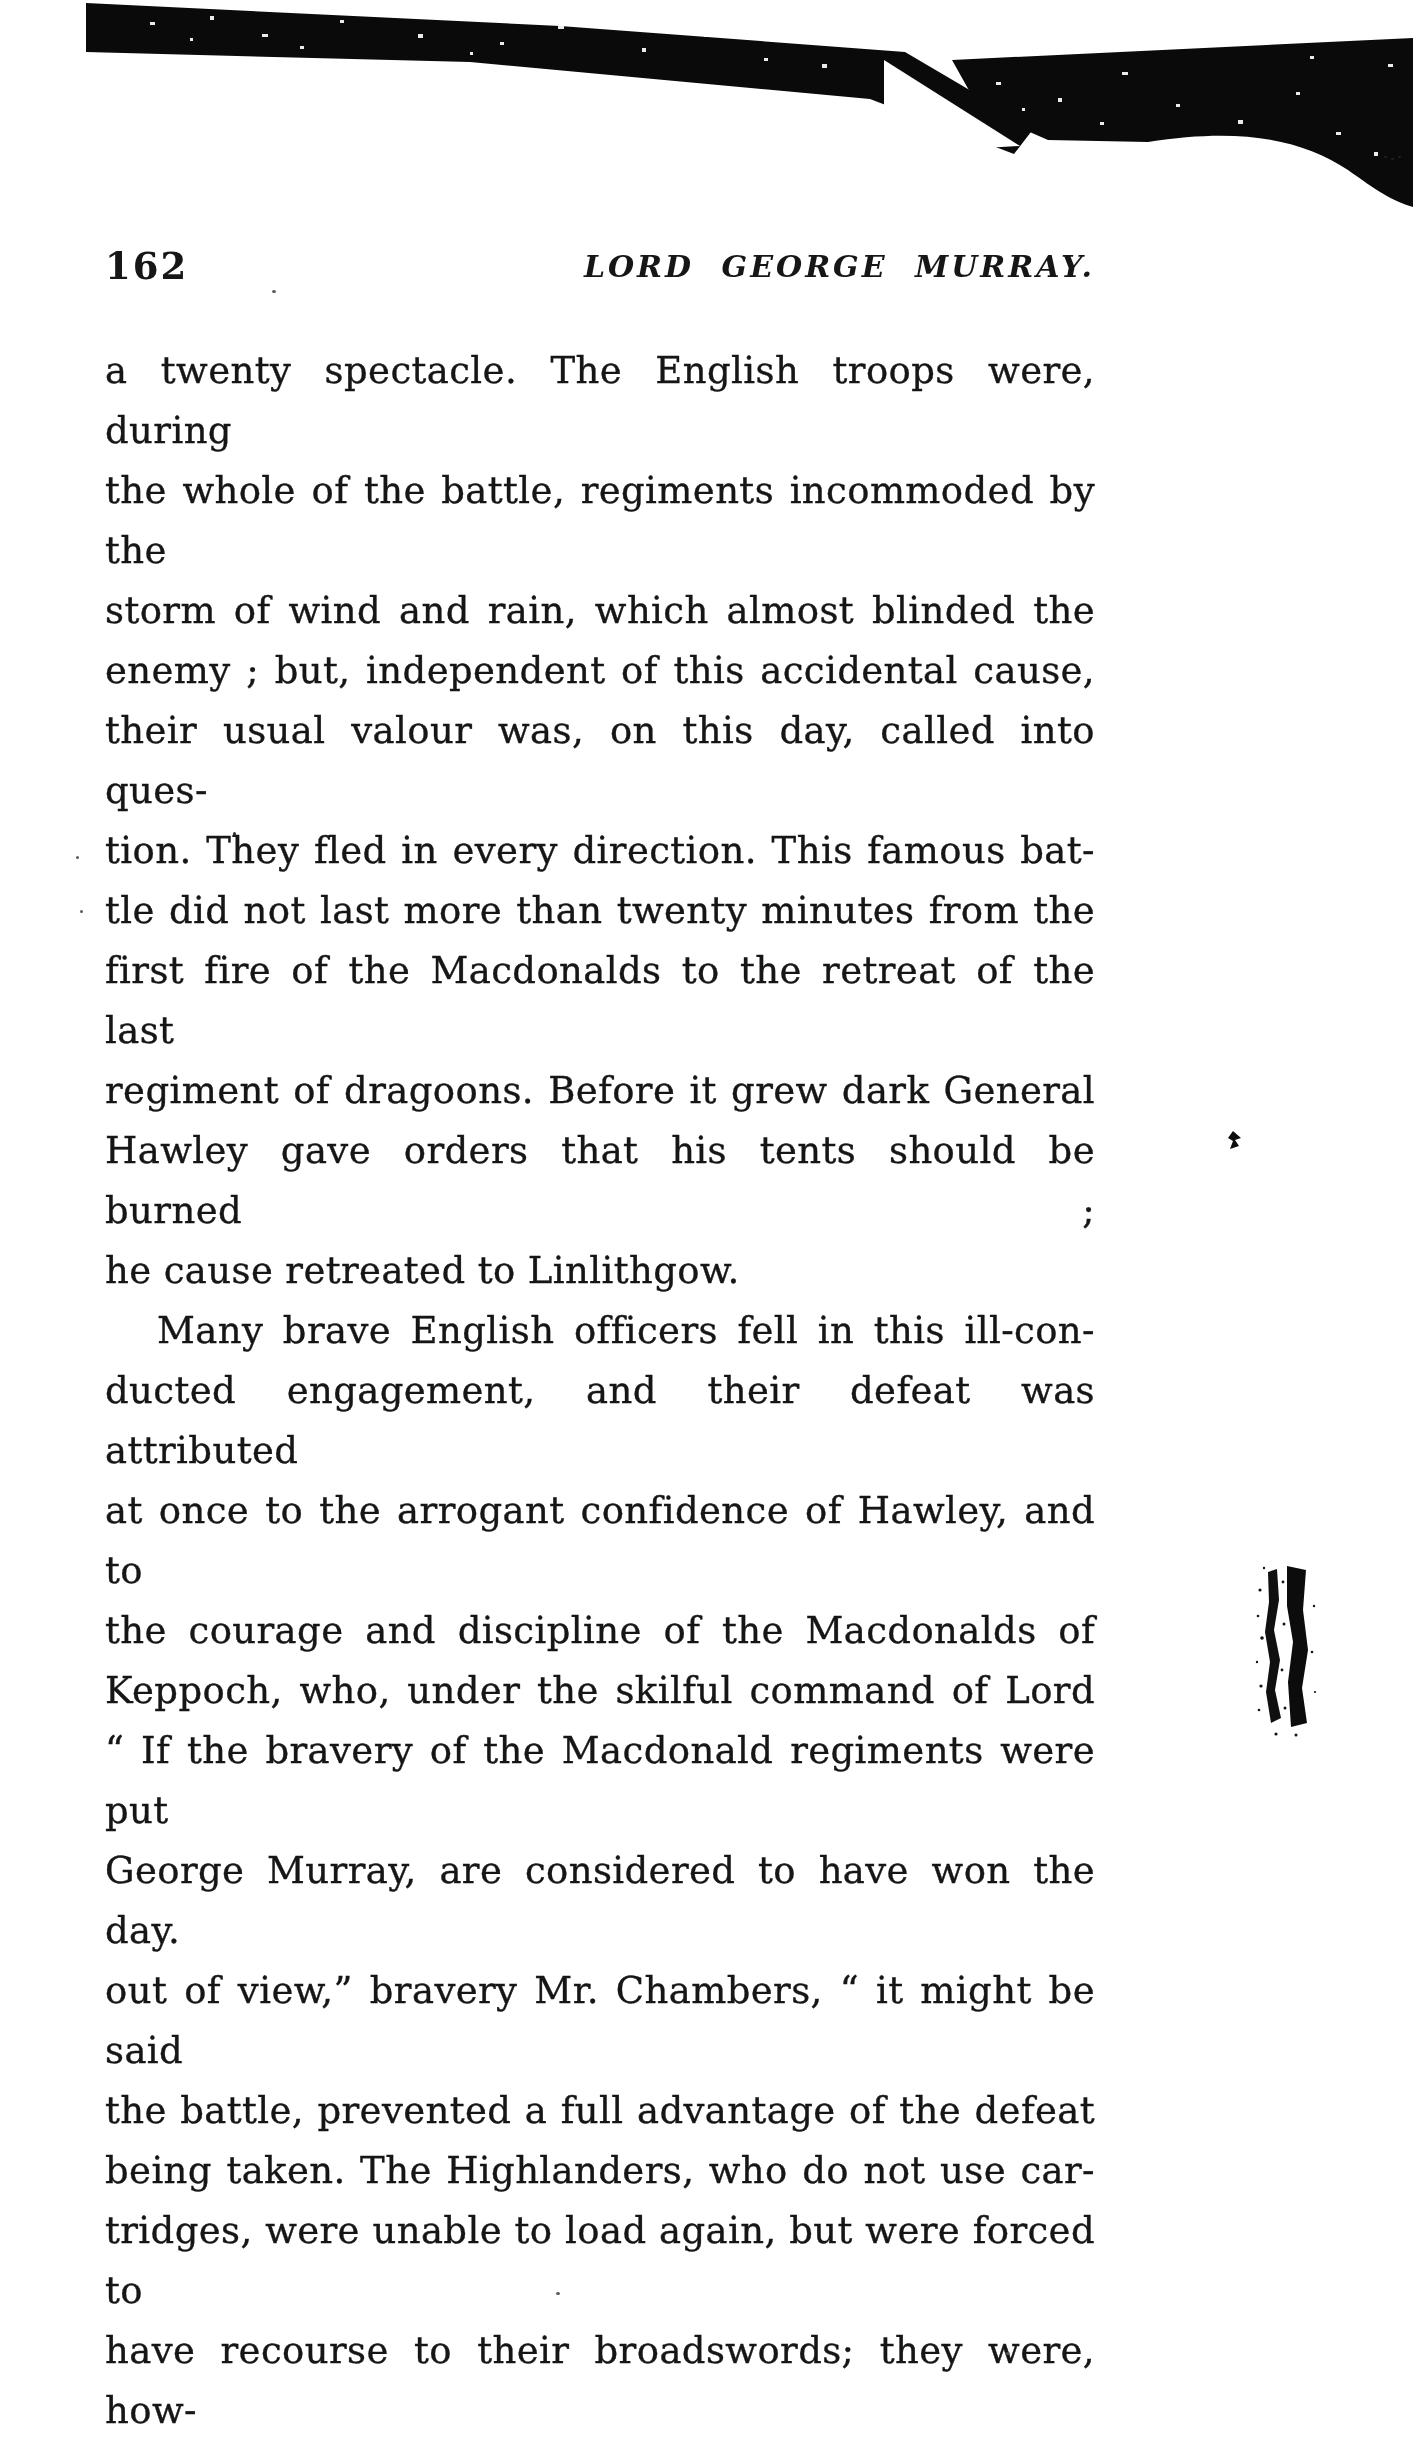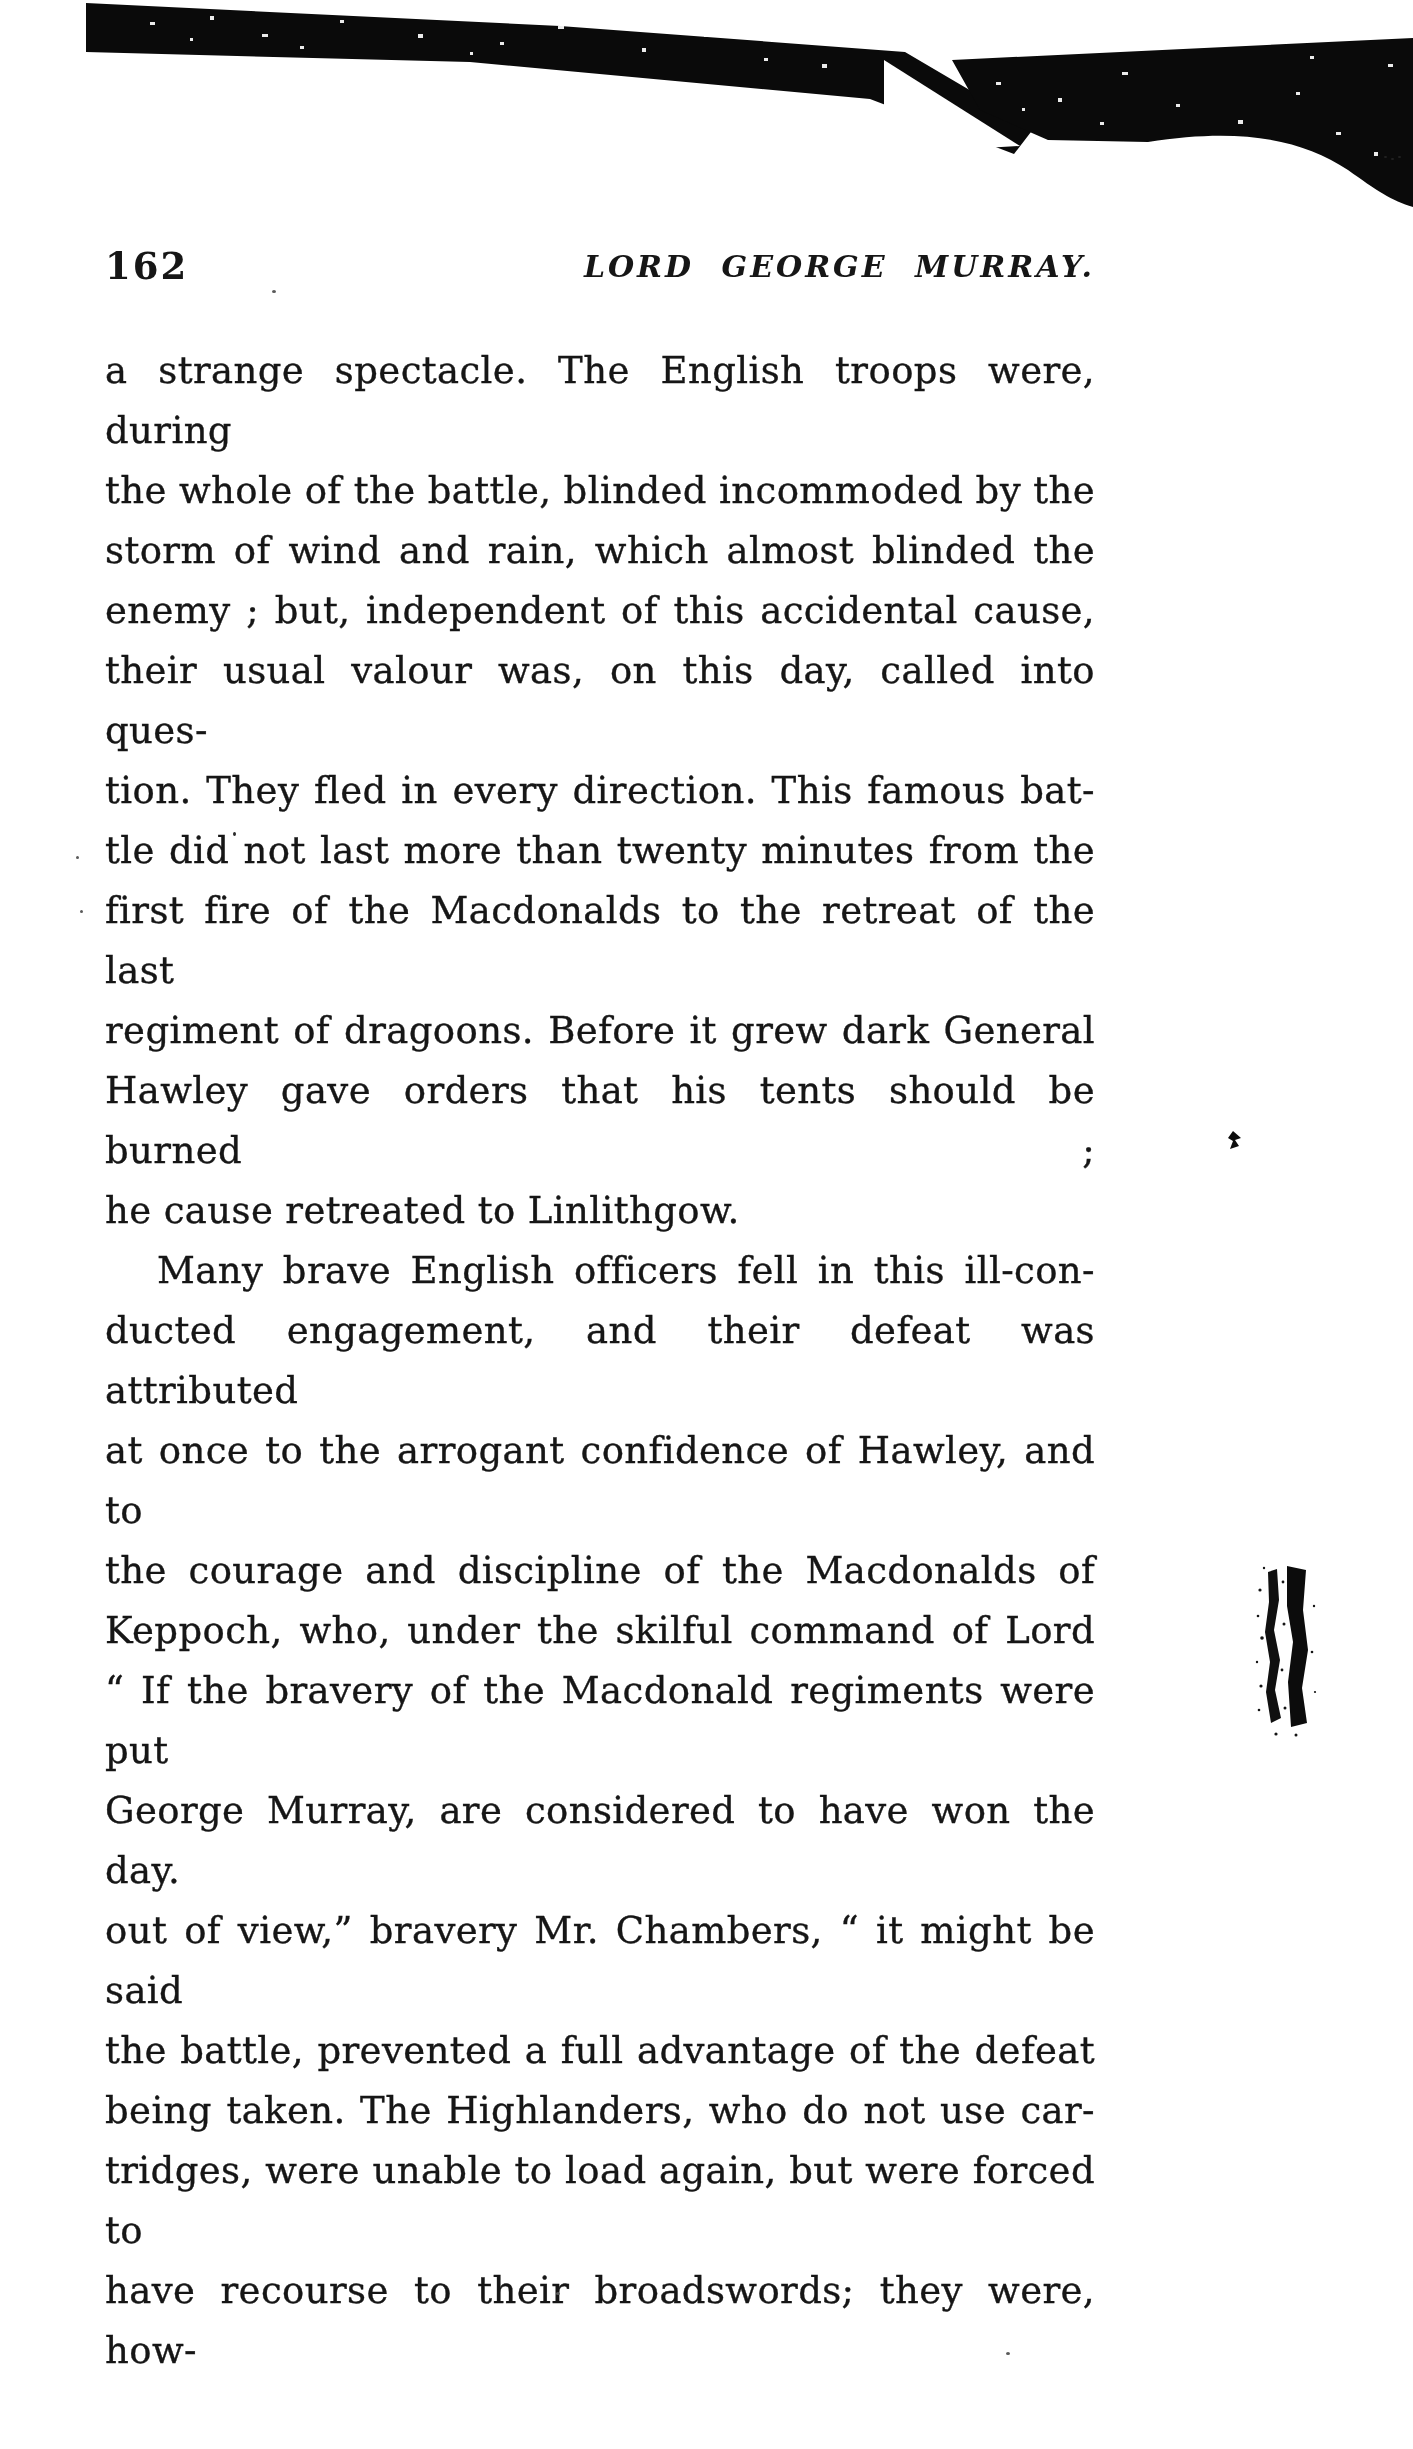--- a/index.html
+++ b/index.html
@@ -97,22 +97,22 @@
   </g>
 </svg>
 
 <div class="page-header">
   <div class="page-number">162</div>
   <div class="running-header">LORD GEORGE MURRAY.</div>
 </div>
 
 <div class="body-text">
   <div class="para">
-    <div class="line">a strange spectacle. The English troops were, during</div>
-    <div class="line">the whole of the battle, blinded incommoded by the</div>
+    <div class="line">a twenty spectacle. The English troops were, during</div>
+    <div class="line">the whole of the battle, regiments incommoded by the</div>
     <div class="line">storm of wind and rain, which almost blinded the</div>
     <div class="line">enemy ; but, independent of this accidental cause,</div>
     <div class="line">their usual valour was, on this day, called into ques-</div>
     <div class="line">tion. They fled in every direction. This famous bat-</div>
     <div class="line">tle did not last more than twenty minutes from the</div>
     <div class="line">first fire of the Macdonalds to the retreat of the last</div>
     <div class="line">regiment of dragoons. Before it grew dark General</div>
     <div class="line">Hawley gave orders that his tents should be burned ;</div>
     <div class="line end">he cause retreated to Linlithgow.</div>
   </div>

